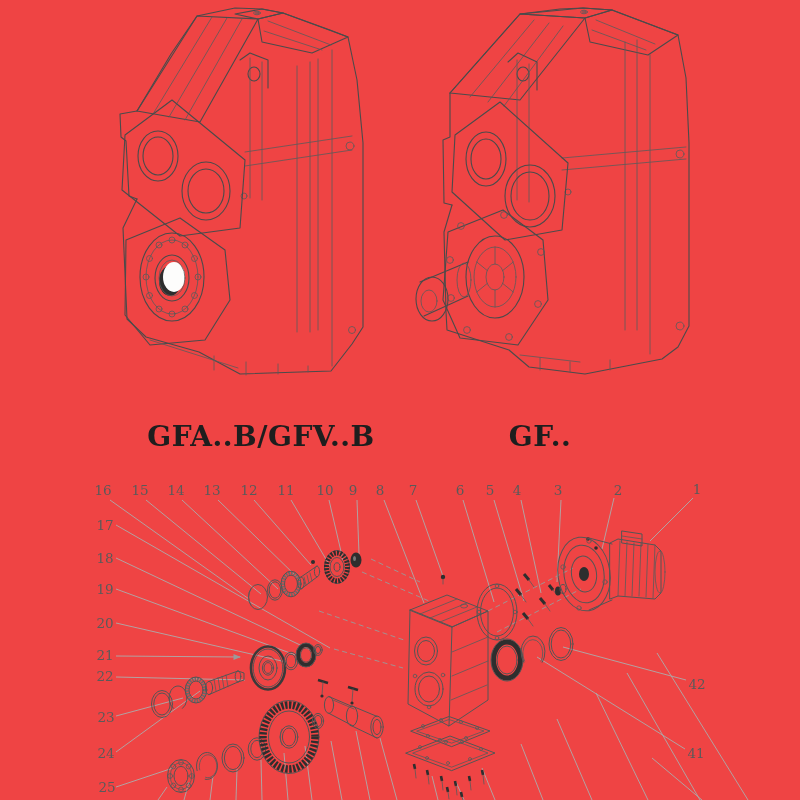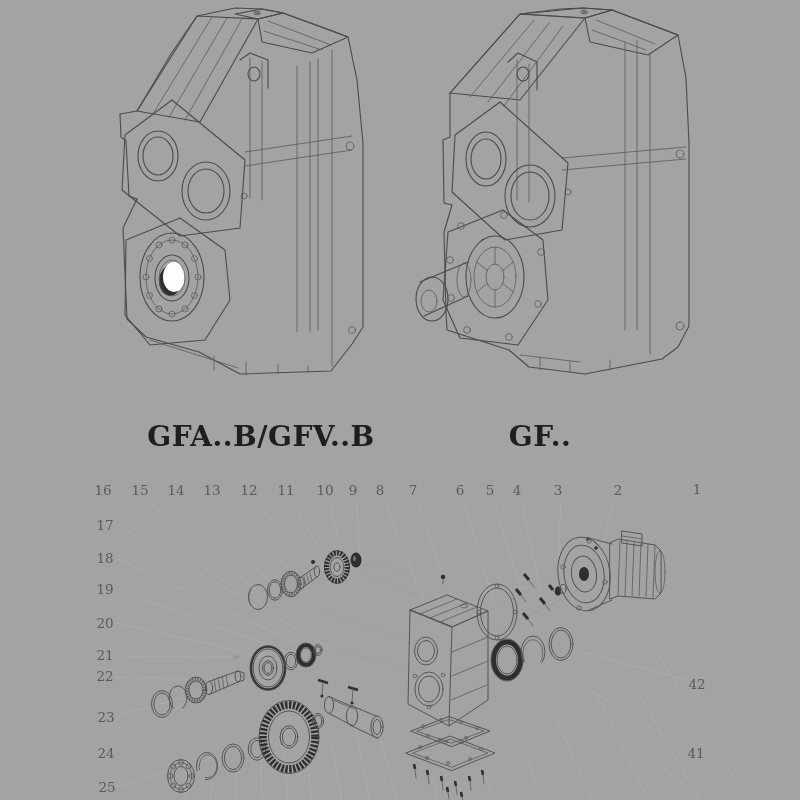--- a/index.html
+++ b/index.html
@@ -1,16 +1,16 @@
 <!DOCTYPE html>
 <html><head>
 <meta charset="utf-8">
 <style>
   html,body{margin:0;padding:0;background:#ffffff;}
-  .sheet{position:relative;width:800px;height:800px;background:#a3a3a3;overflow:hidden;
+  .sheet{position:relative;width:800px;height:800px;background:#ef4444;overflow:hidden;
          font-family:"DejaVu Serif", serif;}
   svg{position:absolute;left:0;top:0;}
   .ln   {stroke:#4b4b4b;stroke-width:1.1;fill:none;stroke-linecap:round;stroke-linejoin:round;}
   .lnf  {stroke:#5a5a5a;stroke-width:0.8;fill:none;stroke-linecap:round;}
   .part {stroke:#555;stroke-width:1;fill:none;stroke-linecap:round;stroke-linejoin:round;}
   .leader{stroke:#ababab;stroke-width:0.9;fill:none;}
   .dash {stroke:#9a9a9a;stroke-width:0.9;fill:none;stroke-dasharray:5 3.4;}
   .darkfill{fill:#2e2e2e;stroke:none;}
   .callout{font-family:"DejaVu Serif", serif;font-size:13.5px;fill:#5a5a5a;text-anchor:middle;}
   .model-label{font-family:"DejaVu Serif", serif;font-size:28px;font-weight:bold;fill:#1e1e1e;

